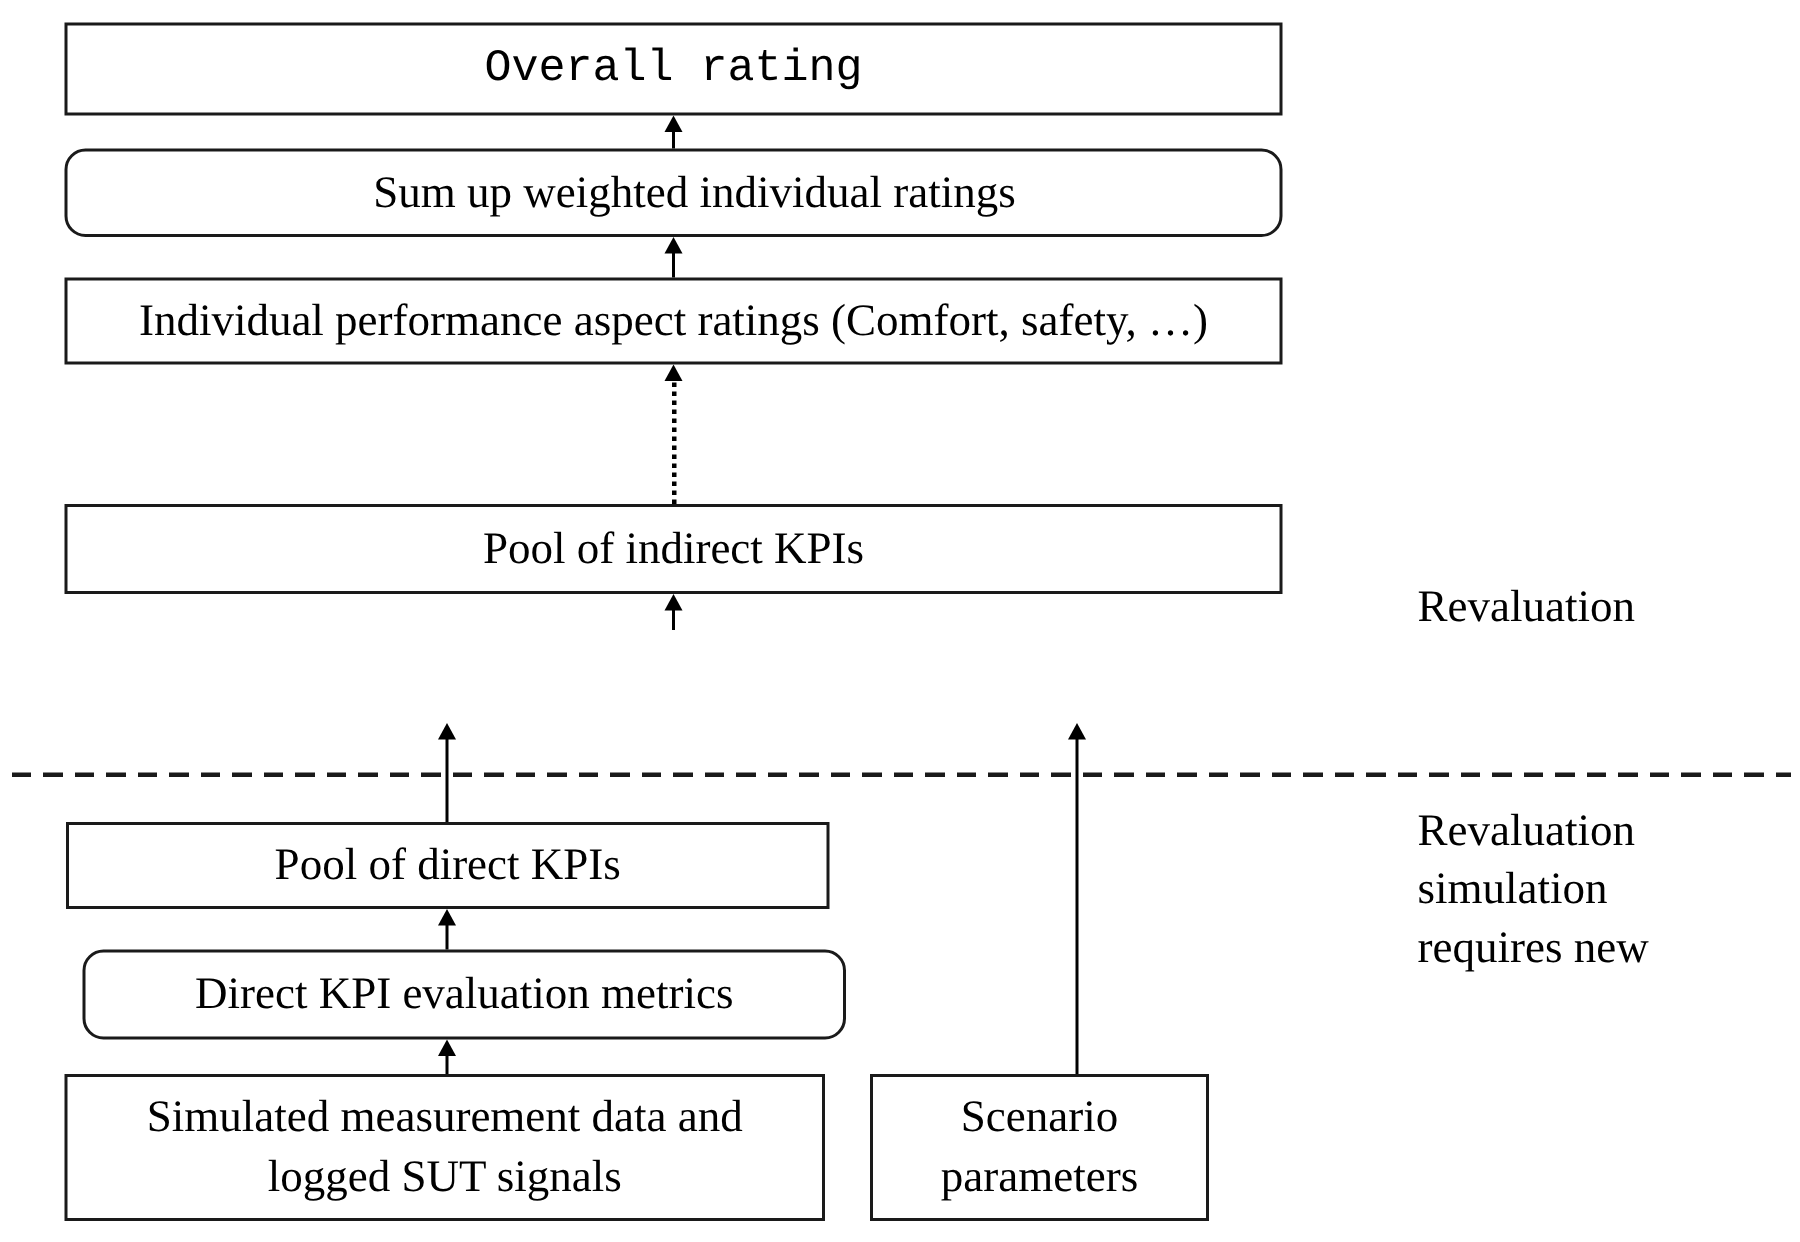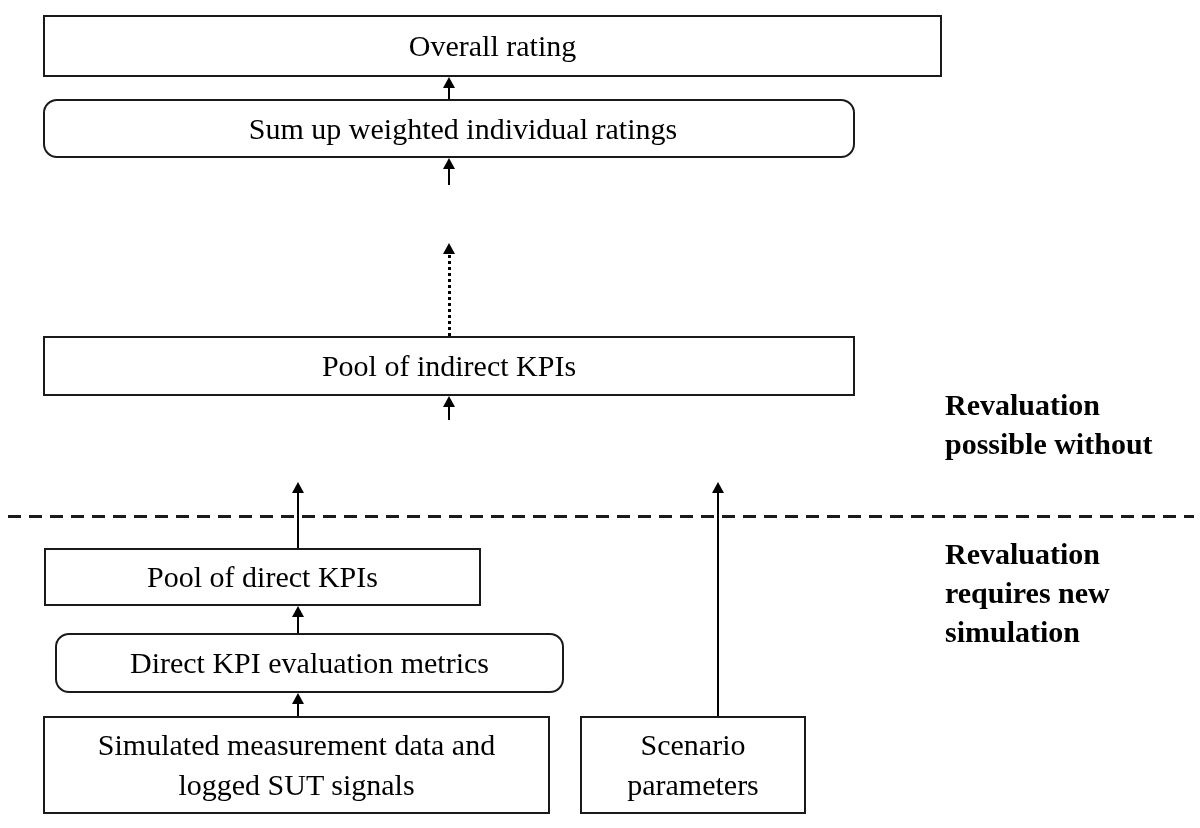--- a/index.html
+++ b/index.html
@@ -70,33 +70,32 @@
     height: 3px;
     background: repeating-linear-gradient(90deg, #1a1a1a 0 13px, transparent 13px 21px);
   }
   .annotation {
     position: absolute;
     left: 945px;
     width: 250px;
     font-size: 30px;
     line-height: 39px;
     text-align: left;
-    font-weight: bold;
   }
   .annotation span { display: block; }
   #annotation-above { top: 385px; }
   #annotation-below { top: 534px; }
 
   
-  #box-overall          { left: 43px;  top: 15px;  width: 899px; height: 62px; }
+  #box-overall          { left: 43px;  top: 15px;  width: 812px; height: 62px; font-family: Liberation Mono, monospace; }
   #box-sum-weighted     { left: 43px;  top: 99px;  width: 812px; height: 59px; padding-left: 28px; }
   #box-individual       { left: 43px;  top: 185px; width: 812px; height: 58px; }
   #box-pool-indirect    { left: 43px;  top: 336px; width: 812px; height: 60px; }
   #box-indirect-metrics { left: 43px;  top: 420px; width: 812px; height: 62px; }
-  #box-pool-direct      { left: 44px;  top: 548px; width: 437px; height: 58px; }
+  #box-pool-direct      { left: 44px;  top: 548px; width: 509px; height: 58px; }
   #box-direct-metrics   { left: 43px;  top: 633px; width: 509px; height: 60px; margin-left: 12px; }
   #box-simulated        { left: 43px;  top: 716px; width: 507px; height: 98px; padding: 0 20px; }
   #box-scenario         { left: 580px; top: 716px; width: 226px; height: 98px; padding: 0 38px; }
 
   
   #arrow-sum-to-overall        { left: 449px; top: 77px;  height: 22px; }
   #arrow-individual-to-sum     { left: 449px; top: 158px; height: 27px; }
   #arrow-poolind-to-individual { left: 449px; top: 243px; height: 93px; }
   #arrow-metrics-to-poolind    { left: 449px; top: 396px; height: 24px; }
   #arrow-pooldir-to-indmetrics { left: 298px; top: 482px; height: 66px; }
@@ -110,20 +109,23 @@
 <div id="canvas">
 
   <div class="box" id="box-overall">
     <span>Overall rating</span>
   </div>
 
   <div class="box rounded" id="box-sum-weighted">
     <span>Sum up weighted individual ratings</span>
   </div>
 
+  <div class="box" id="box-individual">
+    <span>Individual performance aspect ratings (Comfort, safety, …)</span>
+  </div>
 
   <div class="box" id="box-pool-indirect">
     <span>Pool of indirect KPIs</span>
   </div>
 
 
   <div class="box" id="box-pool-direct">
     <span>Pool of direct KPIs</span>
   </div>
 
@@ -176,22 +178,21 @@
 
   <div class="arrow" id="arrow-scenario-to-indmetrics">
     <div class="head"></div>
     <div class="shaft"></div>
   </div>
 
   <div class="divider"></div>
 
   <div class="annotation" id="annotation-above">
     <span>Revaluation</span>
-    <span>possible without</span>
   </div>
 
   <div class="annotation" id="annotation-below">
     <span>Revaluation</span>
+    <span>simulation</span>
     <span>requires new</span>
-    <span>simulation</span>
   </div>
 
 </div>
 
 </body></html>

